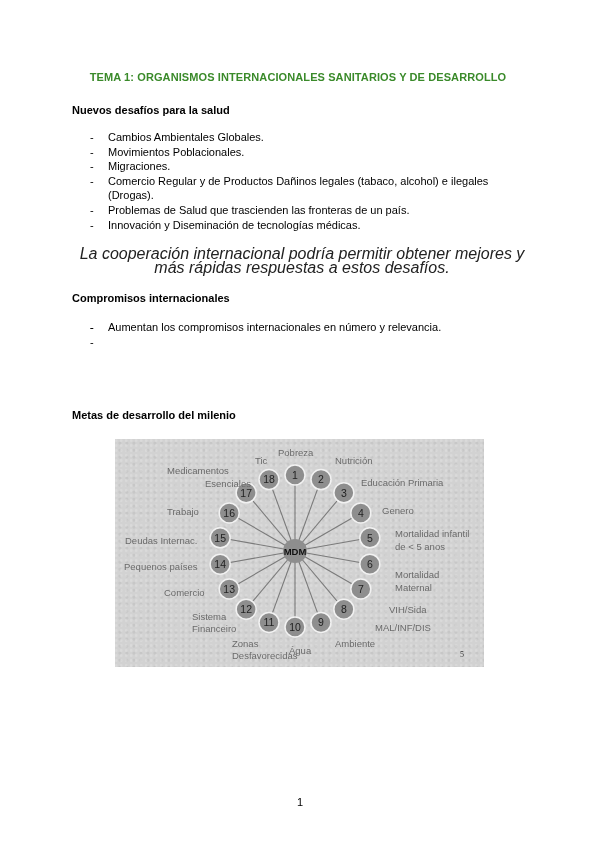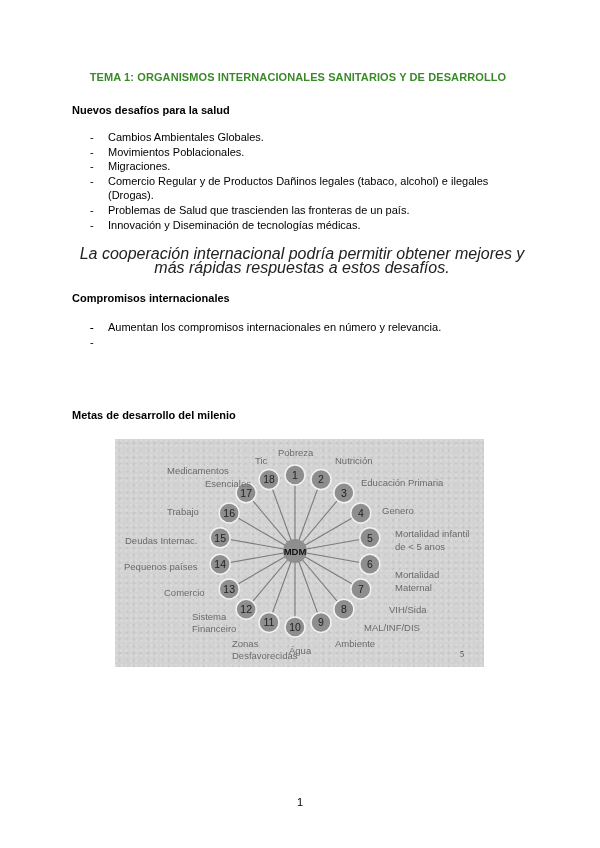--- a/index.html
+++ b/index.html
@@ -116,21 +116,21 @@
   <div id="diagram-labels">
       <div class="dlabel" style="left: 163px; top: 8px;">Pobreza</div>
       <div class="dlabel" style="left: 220px; top: 16px;">Nutrición</div>
       <div class="dlabel" style="left: 246px; top: 38px;">Educación Primaria</div>
       <div class="dlabel" style="left: 267px; top: 66px;">Genero</div>
       <div class="dlabel" style="left: 280px; top: 89px;">Mortalidad infantil</div>
       <div class="dlabel" style="left: 280px; top: 102px;">de &lt; 5 anos</div>
       <div class="dlabel" style="left: 280px; top: 130px;">Mortalidad</div>
       <div class="dlabel" style="left: 280px; top: 143px;">Maternal</div>
       <div class="dlabel" style="left: 274px; top: 165px;">VIH/Sida</div>
-      <div class="dlabel" style="left: 249px; top: 183px;">MAL/INF/DIS</div>
+      <div class="dlabel" style="left: 260px; top: 183px;">MAL/INF/DIS</div>
       <div class="dlabel" style="left: 220px; top: 199px;">Ambiente</div>
       <div class="dlabel" style="left: 174px; top: 206px;">Água</div>
       <div class="dlabel" style="left: 117px; top: 199px;">Zonas</div>
       <div class="dlabel" style="left: 117px; top: 211px;">Desfavorecidas</div>
       <div class="dlabel" style="left: 77px; top: 172px;">Sistema</div>
       <div class="dlabel" style="left: 77px; top: 184px;">Financeiro</div>
       <div class="dlabel" style="left: 49px; top: 148px;">Comercio</div>
       <div class="dlabel" style="left: 9px; top: 122px;">Pequenos países</div>
       <div class="dlabel" style="left: 10px; top: 96px;">Deudas Internac.</div>
       <div class="dlabel" style="left: 52px; top: 67px;">Trabajo</div>

